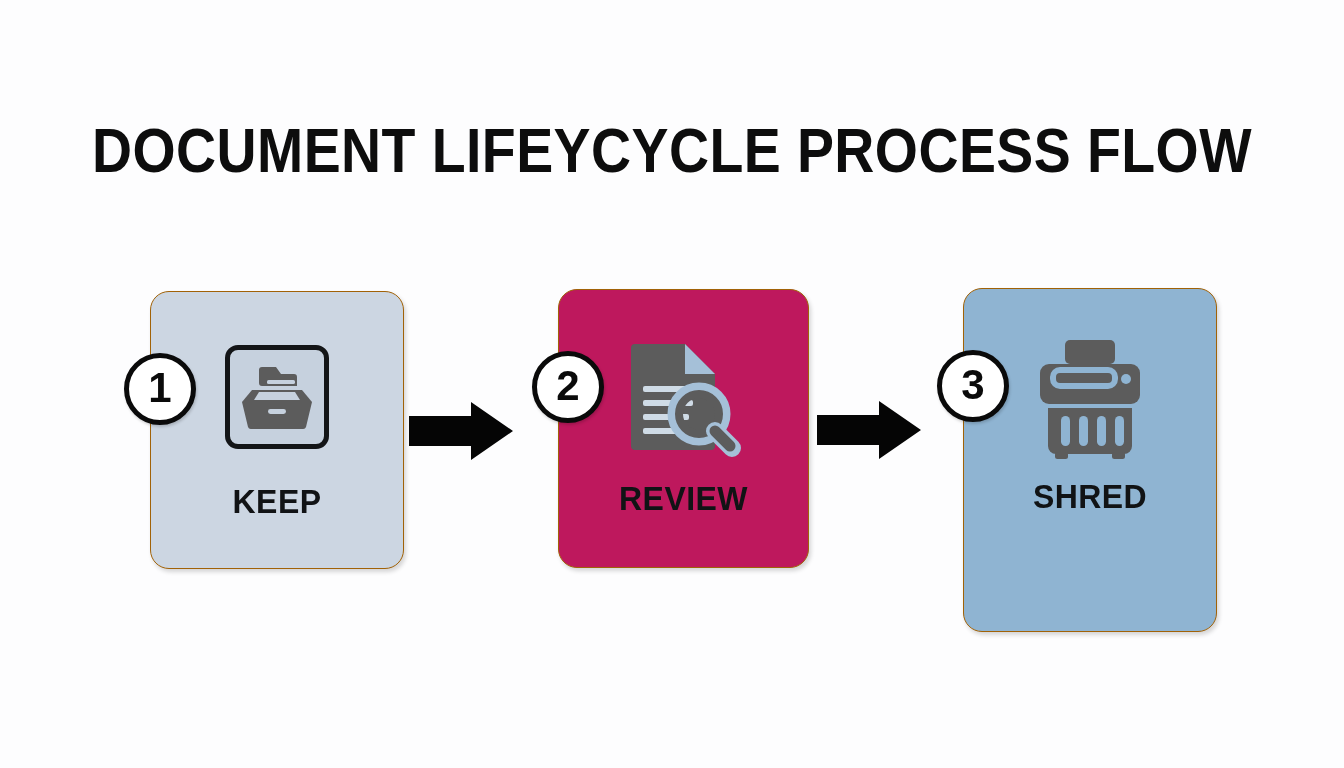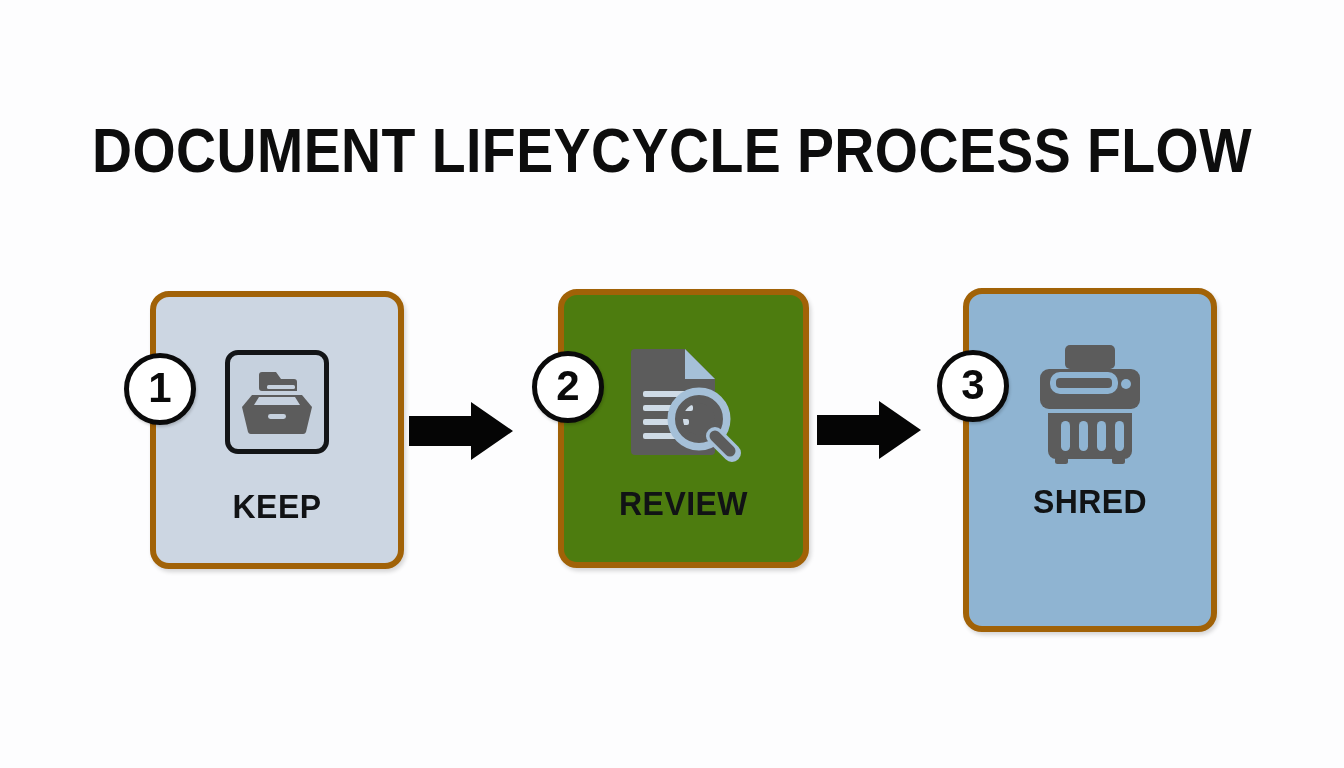--- a/index.html
+++ b/index.html
@@ -37,26 +37,26 @@
     color: #0d0d0d;
     transform: scaleX(0.88);
     transform-origin: center top;
     white-space: nowrap;
   }
 
   
   .card {
     position: absolute;
     box-sizing: border-box;
-    border: 6px solid #a16207;
+    border: 1px solid #a16207;
     border-radius: 19px;
     box-shadow: 2px 3px 4px rgba(0,0,0,0.16);
   }
   .card-1 { left: 150px; top: 291px; width: 254px; height: 278px; background: #ccd6e2; }
-  .card-2 { left: 558px; top: 289px; width: 251px; height: 279px; background: #4d7c0f; }
+  .card-2 { left: 558px; top: 289px; width: 251px; height: 279px; background: #be185d; }
   .card-3 { left: 963px; top: 288px; width: 254px; height: 344px; background: #8fb4d2; }
 
   
   .card-label {
     position: absolute;
     left: 0;
     width: 100%;
     text-align: center;
     font-family: "Liberation Sans", sans-serif;
     font-weight: bold;

